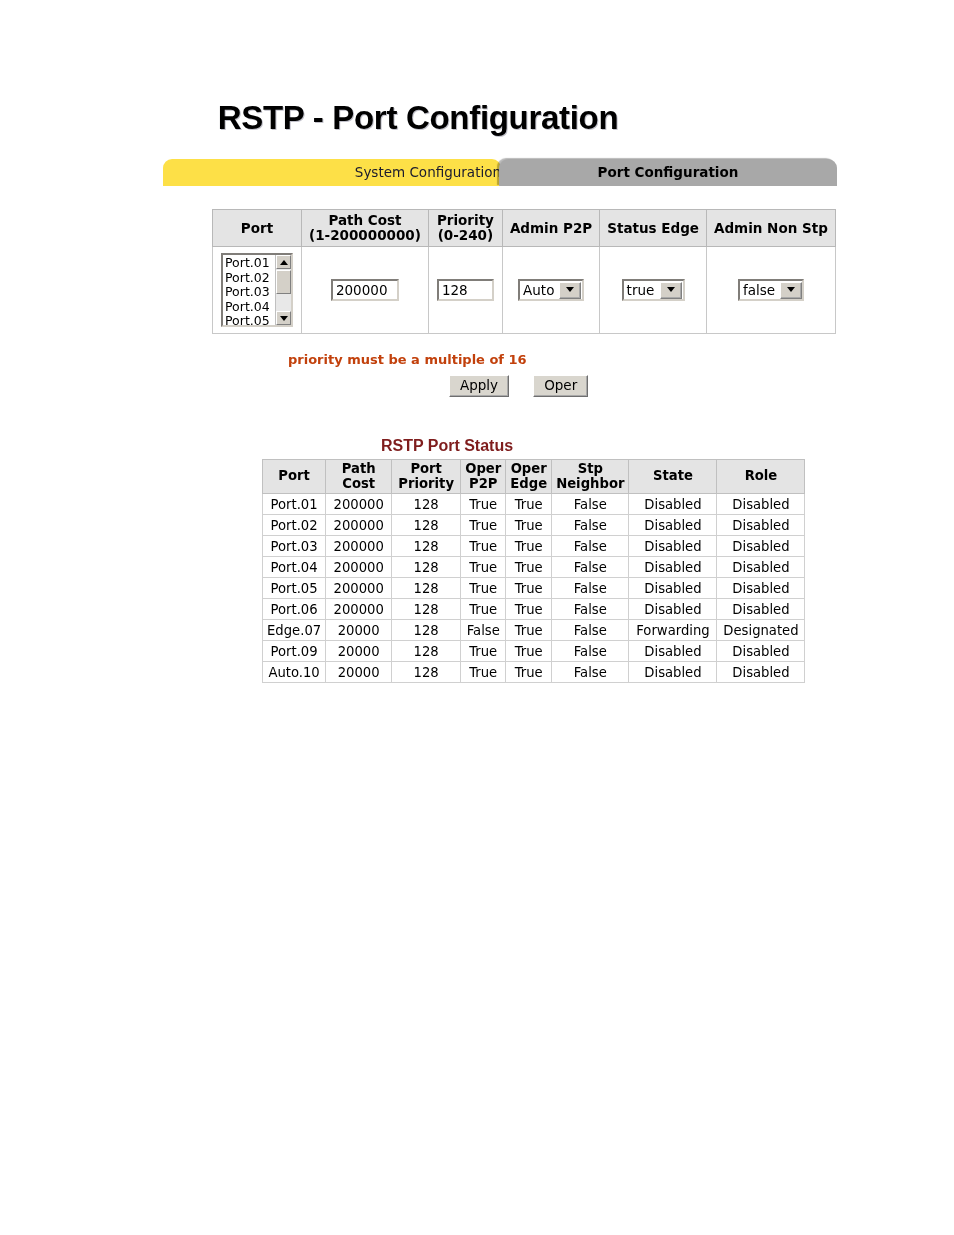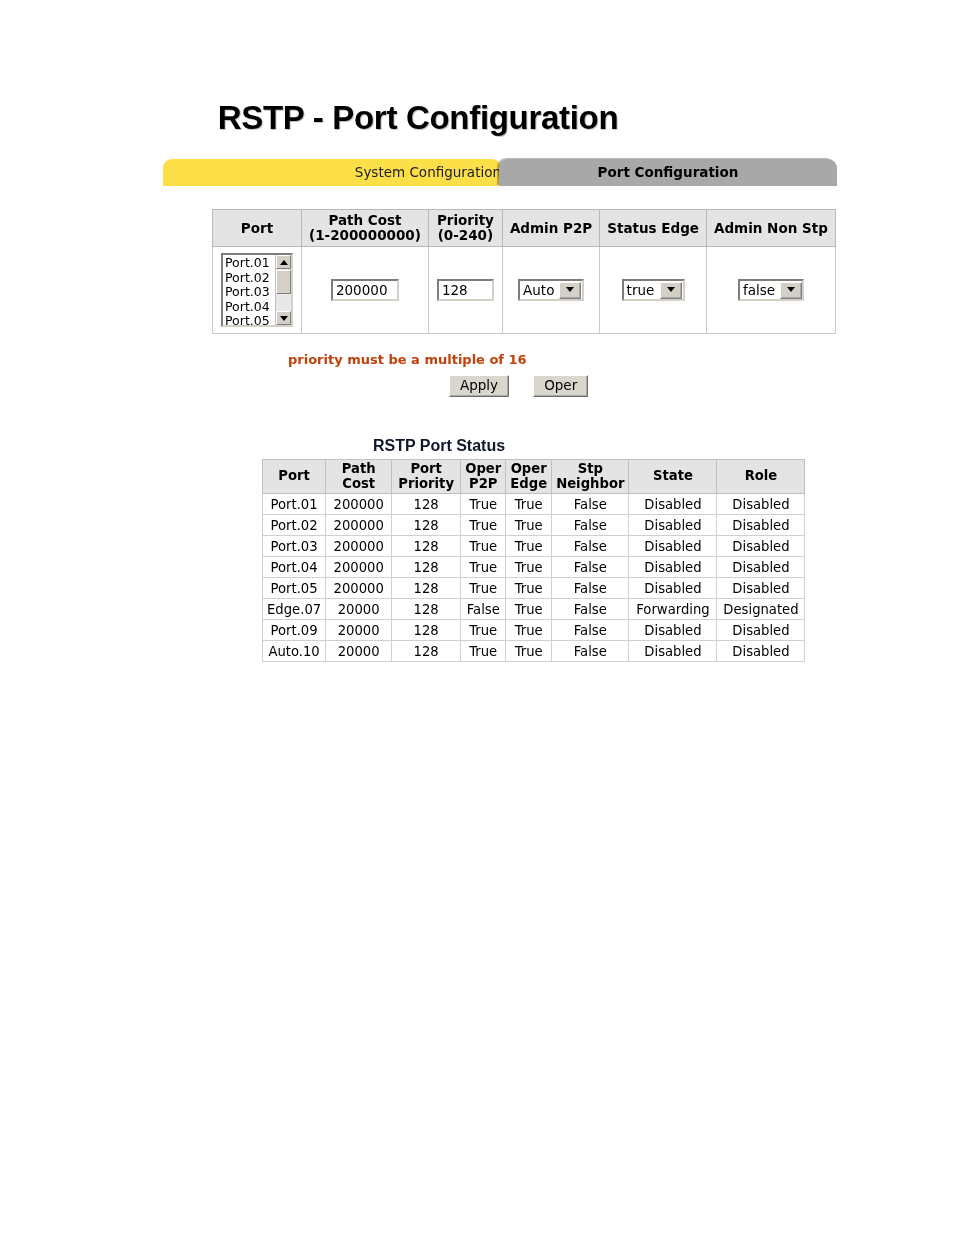--- a/index.html
+++ b/index.html
@@ -240,27 +240,27 @@
     padding: 2px 10px 3px 10px;
     color: #000;
     box-sizing: border-box;
     height: 22px;
     line-height: 15px;
   }
 
   
   .status-title {
     position: absolute;
-    left: 4px;
+    left: 12px;
     top: 437px;
     width: 870px;
     text-align: center;
     font-size: 16px;
     font-weight: bold;
-    color: #0f172a;
+    color: #7f1d1d;
     font-family: "Liberation Sans", "DejaVu Sans", sans-serif;
   }
   .st-table {
     position: absolute;
     left: 262px;
     top: 459px;
     border-collapse: collapse;
     font-size: 13.2px;
     background: #fff;
   }
@@ -481,20 +481,30 @@
       <td class="c-port">Port.05</td>
       <td class="c-cost">200000</td>
       <td class="c-prio">128</td>
       <td class="c-p2p">True</td>
       <td class="c-edge">True</td>
       <td class="c-neigh">False</td>
       <td class="c-state">Disabled</td>
       <td class="c-role">Disabled</td>
     </tr>
     <tr>
+      <td class="c-port">Port.06</td>
+      <td class="c-cost">200000</td>
+      <td class="c-prio">128</td>
+      <td class="c-p2p">True</td>
+      <td class="c-edge">True</td>
+      <td class="c-neigh">False</td>
+      <td class="c-state">Disabled</td>
+      <td class="c-role">Disabled</td>
+    </tr>
+    <tr>
       <td class="c-port">Edge.07</td>
       <td class="c-cost">20000</td>
       <td class="c-prio">128</td>
       <td class="c-p2p">False</td>
       <td class="c-edge">True</td>
       <td class="c-neigh">False</td>
       <td class="c-state">Forwarding</td>
       <td class="c-role">Designated</td>
     </tr>
     <tr>

